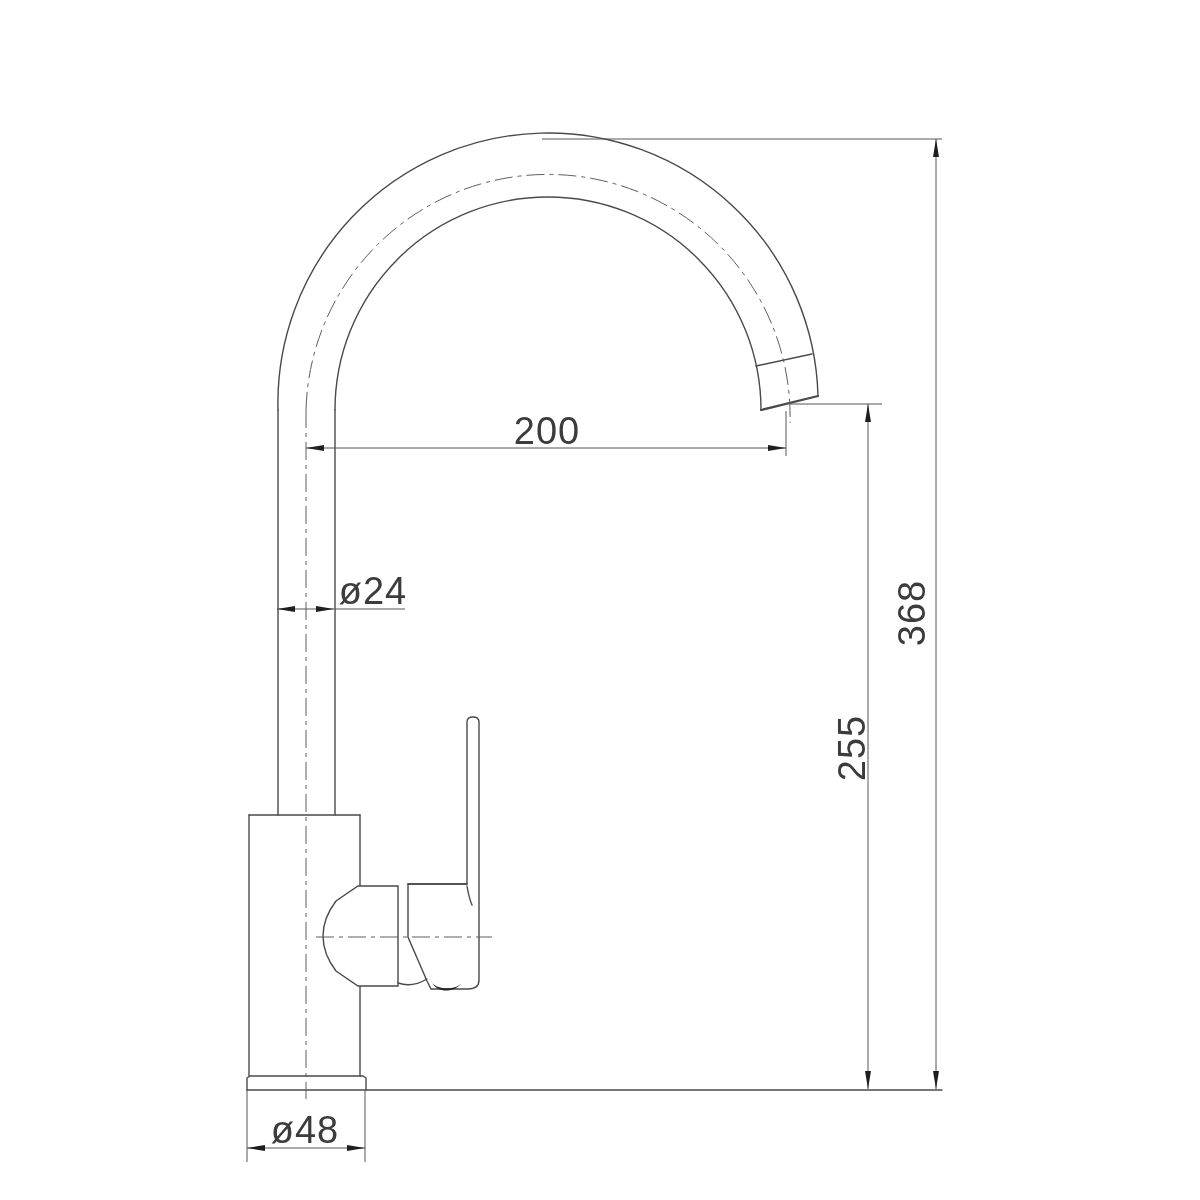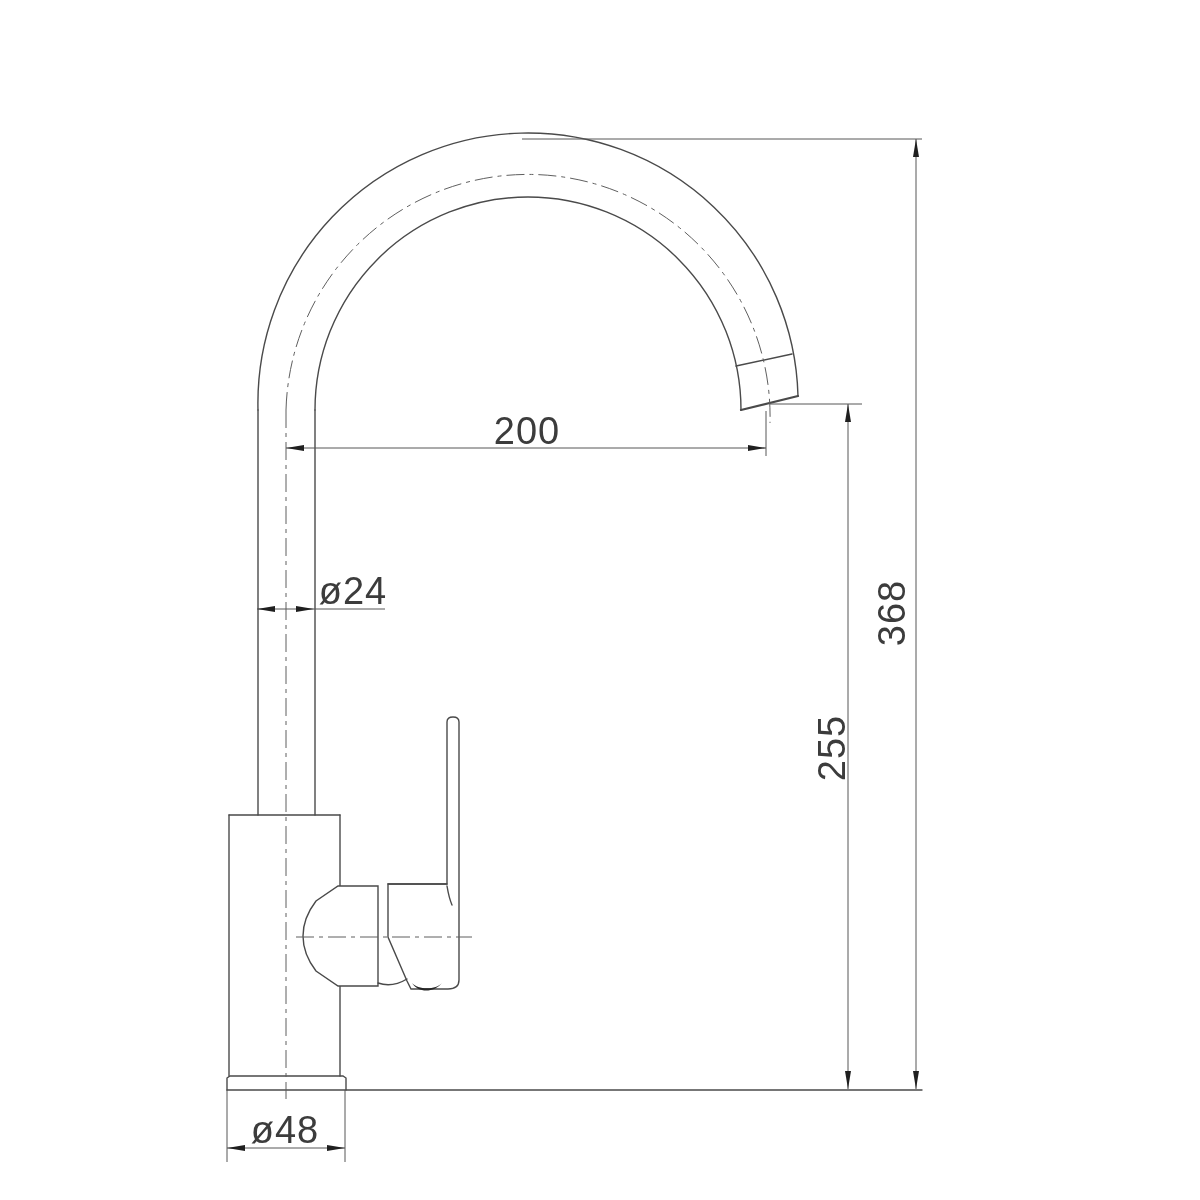--- a/index.html
+++ b/index.html
@@ -9,20 +9,21 @@
     height: 1200px;
     background: #ffffff;
     overflow: hidden;
     font-family: "Liberation Sans", sans-serif;
   }
   #canvas {
     position: relative;
     width: 1028px;
     height: 1200px;
     background: #ffffff;
+    margin-left: 20px;
   }
   svg { display: block; }
   text.dim-label {
     font-family: "Liberation Sans", sans-serif;
     font-size: 38px;
     fill: #3c3c3c;
     letter-spacing: 1px;
   }
 </style>
 </head>

